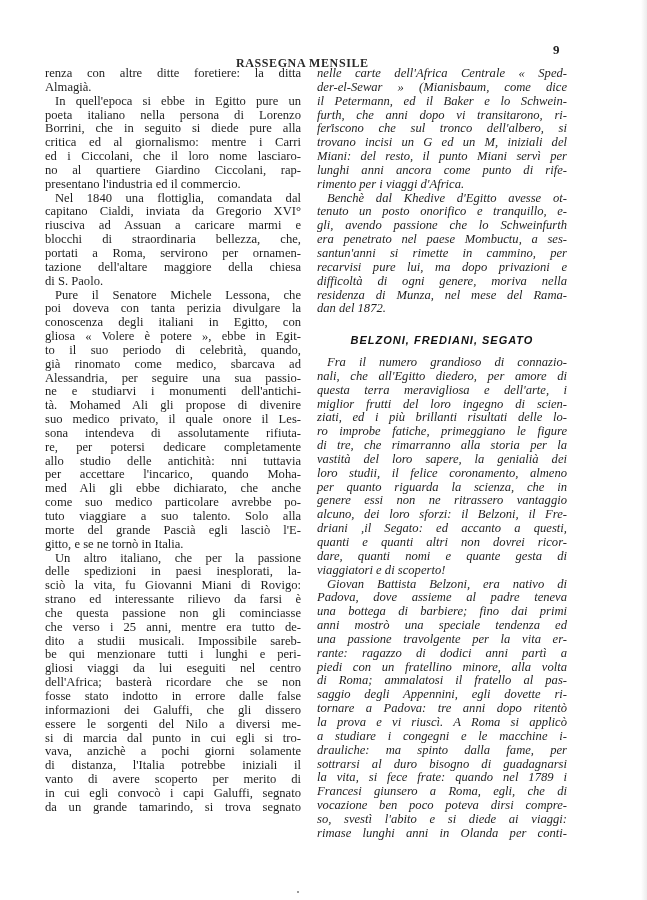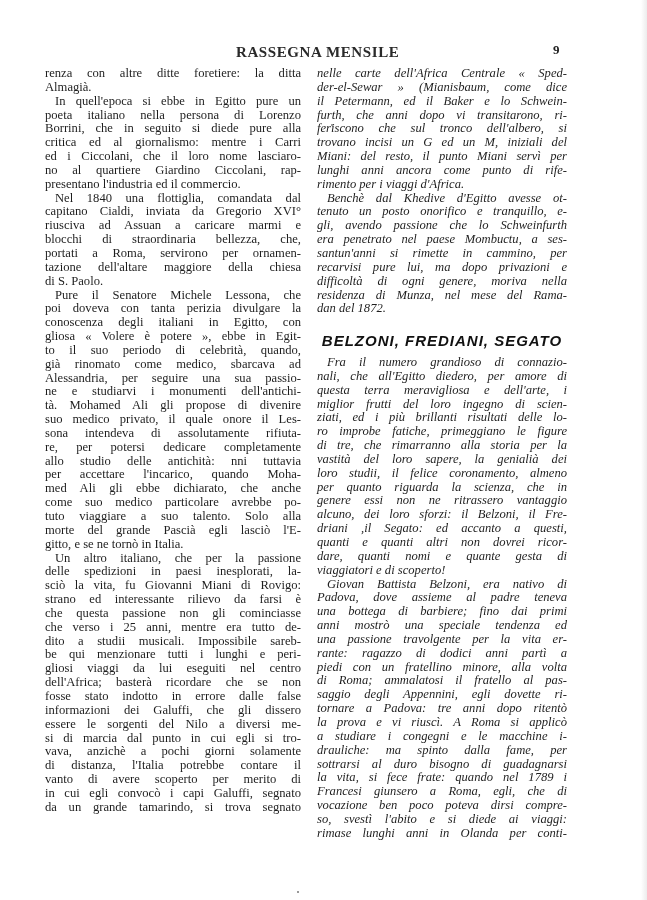--- a/index.html
+++ b/index.html
@@ -26,22 +26,22 @@
   .running-head {
     position: absolute;
     top: 44px;
     left: 0;
     width: 647px;
     height: 16px;
   }
   .running-title {
     position: absolute;
     left: 236px;
-    top: 0;
-    font-size: 15px;
+    top: 12px;
+    font-size: 12px;
     letter-spacing: 0.6px;
     font-family: "Liberation Serif", serif;
     font-weight: bold;
     color: #2a2a2a;
   }
   .page-number {
     position: absolute;
     left: 553px;
     top: -2px;
     font-size: 13px;
@@ -72,21 +72,21 @@
     text-align-last: left;
   }
   .line.indent {
     padding-left: 10px;
   }
   .section-heading {
     display: block;
     text-align: center;
     font-family: "Liberation Sans", sans-serif;
     font-weight: bold;
-    font-size: 15px;
+    font-size: 11px;
     letter-spacing: 1px;
     margin-top: 18px;
     margin-bottom: 8px;
     color: #111;
   }
   .speck {
     position: absolute;
     width: 2px;
     height: 2px;
     background: #777;
@@ -147,21 +147,21 @@
     <span class="line">che verso i 25 anni, mentre era tutto de-</span>
     <span class="line">dito a studii musicali. Impossibile sareb-</span>
     <span class="line">be qui menzionare tutti i lunghi e peri-</span>
     <span class="line">gliosi viaggi da lui eseguiti nel centro</span>
     <span class="line">dell'Africa; basterà ricordare che se non</span>
     <span class="line">fosse stato indotto in errore dalle false</span>
     <span class="line">informazioni dei Galuffi, che gli dissero</span>
     <span class="line">essere le sorgenti del Nilo a diversi me-</span>
     <span class="line">si di marcia dal punto in cui egli si tro-</span>
     <span class="line">vava, anzichè a pochi giorni solamente</span>
-    <span class="line">di distanza, l'Italia potrebbe contare il</span>
+    <span class="line">di distanza, l'Italia potrebbe iniziali il</span>
     <span class="line">vanto di avere scoperto per merito di</span>
     <span class="line">in cui egli convocò i capi Galuffi, segnato</span>
     <span class="line">da un grande tamarindo, si trova segnato</span>
   </div>
 
 <div class="column col-right" id="right-col">
   <div id="right-before">
       <span class="line">nelle carte dell'Africa Centrale « Sped-</span>
       <span class="line">der-el-Sewar » (Mianisbaum, come dice</span>
       <span class="line">il Petermann, ed il Baker e lo Schwein-</span>

